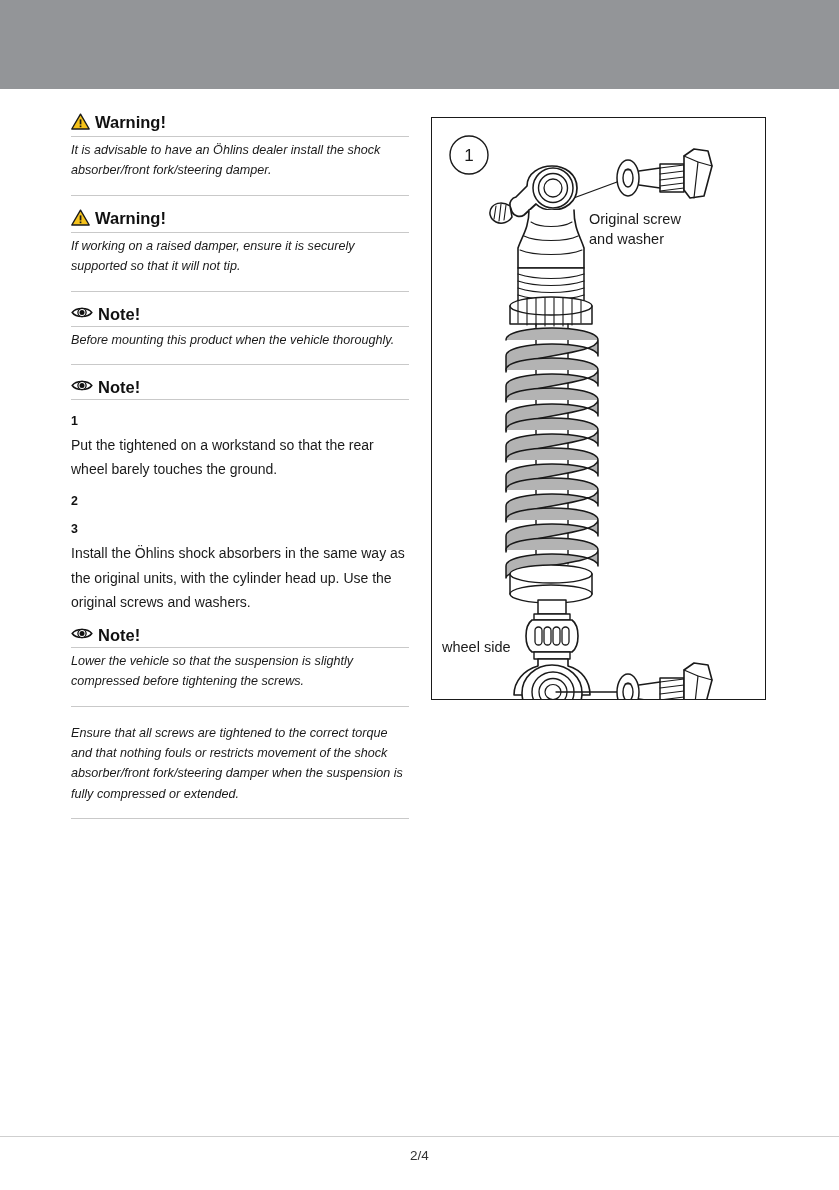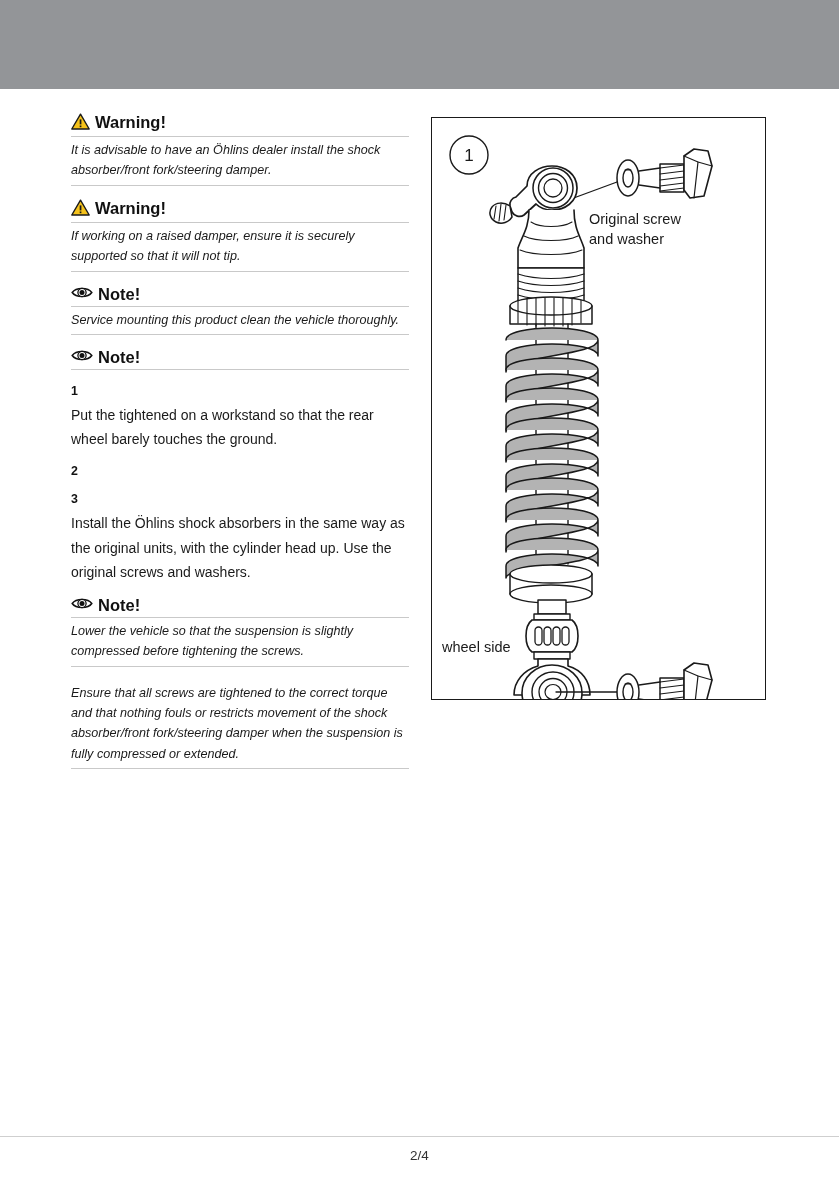--- a/index.html
+++ b/index.html
@@ -68,21 +68,21 @@
     font-weight: bold;
     line-height: 1.1;
     color: #111111;
   }
   .admon-body {
     font-size: 12.6px;
     font-style: italic;
     line-height: 1.62;
     color: #1a1a1a;
     padding-top: 3px;
-    padding-bottom: 4px;
+    padding-bottom: 14px;
     border-bottom: 1px solid #c9c9c9;
   }
 
   .icon { display: block; flex: 0 0 auto; }
 
   
   .step { margin-bottom: 12px; }
   .step-num {
     font-size: 12.4px;
     font-weight: bold;
@@ -169,21 +169,21 @@
     <div class="admon-head">
       <span class="icon">
         <svg width="22" height="15" viewBox="0 0 22 15">
           <path d="M1.2,7.5 C5,2.2 17,2.2 20.8,7.5 C17,12.8 5,12.8 1.2,7.5 Z" fill="#ffffff" stroke="#111111" stroke-width="1.5"></path>
           <circle cx="11" cy="7.5" r="4.1" fill="#ffffff" stroke="#111111" stroke-width="1.3"></circle>
           <circle cx="11" cy="7.5" r="2.5" fill="#111111"></circle>
         </svg>
       </span>
       <span class="label">Note!</span>
     </div>
-    <div class="admon-body">Service mounting this product clean the vehicle thoroughly.</div>
+    <div class="admon-body">Before mounting this product when the vehicle thoroughly.</div>
   </div>
 
   <div class="admon">
     <div class="admon-head">
       <span class="icon">
         <svg width="22" height="15" viewBox="0 0 22 15">
           <path d="M1.2,7.5 C5,2.2 17,2.2 20.8,7.5 C17,12.8 5,12.8 1.2,7.5 Z" fill="#ffffff" stroke="#111111" stroke-width="1.5"></path>
           <circle cx="11" cy="7.5" r="4.1" fill="#ffffff" stroke="#111111" stroke-width="1.3"></circle>
           <circle cx="11" cy="7.5" r="2.5" fill="#111111"></circle>
         </svg>

